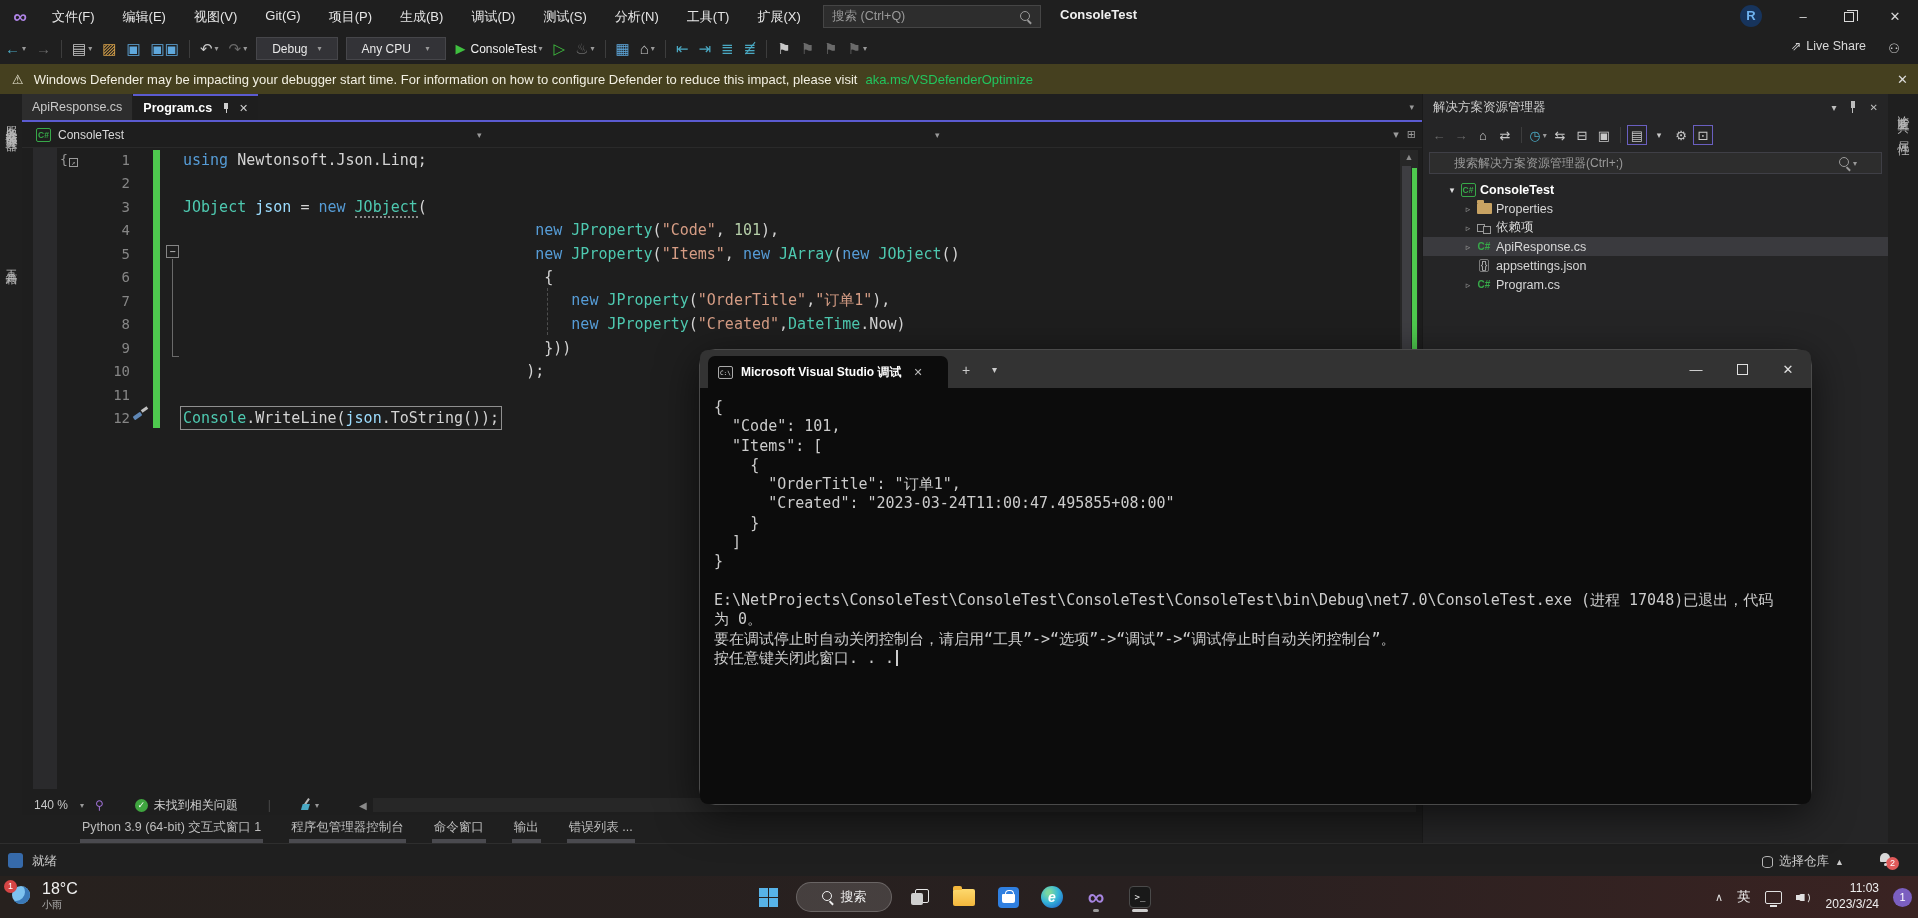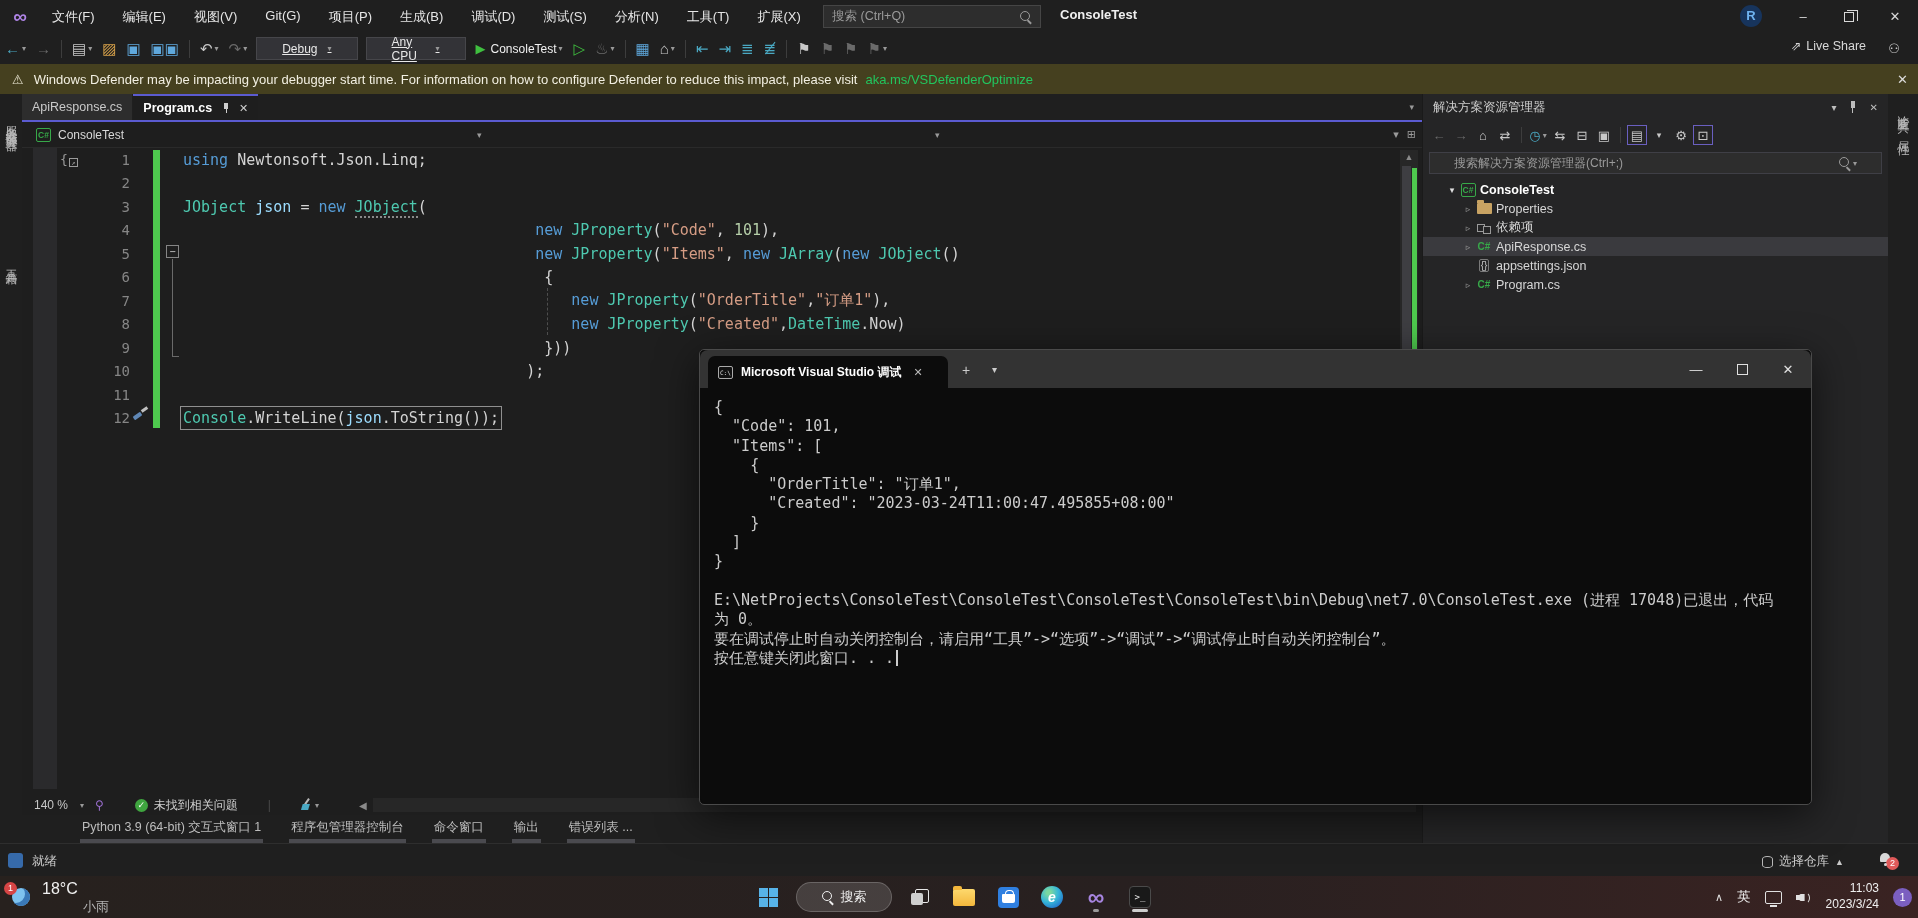--- a/index.html
+++ b/index.html
@@ -23,21 +23,21 @@
   
   .toolbar { position:absolute; left:0; top:33px; width:1918px; height:31px; background:#1f1f1f; display:flex; align-items:center; font-size:12px; }
   .tb-ic { color:#c8c8c8; font-size:15px; padding:2px 5px; display:inline-flex; align-items:center; }
   .tb-ic.teal { color:#4aa8c2; }
   .tb-ic.green { color:#3fbf3f; }
   .tb-ic.dim { color:#6a6a6a; }
   .tb-ic.orange { color:#d8a24a; }
   .tb-ic.blue { color:#5fa8dc; }
   .caret { font-size:8px; color:#999; margin-left:2px; }
   .tb-sep { width:1px; height:18px; background:#3d3d3d; margin:0 5px; }
-  .combo { height:23px; background:#333337; border:1px solid #46464a; display:flex; align-items:center; padding:0 25px; color:#e8e8e8; margin:0 4px;text-decoration:underline; }
+  .combo { height:23px; background:#333337; border:1px solid #46464a; display:flex; align-items:center; padding:0 15px; color:#e8e8e8; margin:0 4px; }
   .combo .caret { margin-left:10px; }
   .runbtn { display:flex; align-items:center; color:#f0f0f0; padding:0 6px; }
   .runbtn .play { color:#3fbf3f; font-size:13px; margin-right:5px; }
   .liveshare { position:absolute; right:52px; top:5px; display:flex; align-items:center; gap:5px; color:#d8d8d8; font-size:12.5px; }
   .person-ic { position:absolute; right:18px; top:8px; color:#c8c8c8; font-size:13px; }
 
   
   .warnbar { position:absolute; left:0; top:64px; width:1918px; height:30px; background:#45401f; display:flex; align-items:center; padding:0 12px; font-size:13px; color:#f2efe2; }
   .warnbar .wicon { margin-right:10px; color:#e8e4d0; }
   .warnbar a { color:#22c55e; text-decoration:none; margin-left:8px; }
@@ -146,42 +146,42 @@
   .sol-ic { width:14px; height:13px; border:1px solid #9a9ad0; border-radius:2px; position:relative; }
   .sol-ic:before { content:""; position:absolute; right:-2px; bottom:-2px; width:6px; height:6px; background:#8661c5; transform:rotate(45deg); }
   .folder-ic { width:15px; height:11px; background:#c8a363; border-radius:1px; position:relative; }
   .folder-ic:before { content:""; position:absolute; left:0; top:-3px; width:7px; height:3px; background:#c8a363; border-radius:1px 1px 0 0; }
   .dep-ic { width:14px; height:12px; position:relative; }
   .dep-ic:before { content:""; position:absolute; left:0; top:2px; width:6px; height:6px; border:1px solid #9a9a9a; }
   .dep-ic:after { content:""; position:absolute; right:0; bottom:0; width:6px; height:6px; border:1px solid #9a9a9a; background:#252526; }
   .json-ic { color:#c8c8c8; font-size:10px; border:1px solid #7a7a7a; border-radius:2px; padding:0 1px; line-height:11px; }
 
   
-  .conwin { position:absolute; left:699px; top:349px; width:1113px; height:456px; border-radius:5px; box-shadow:0 10px 40px rgba(0,0,0,.6); border:1px solid #4a4a4a; background:#0c0c0c; z-index:10; }
+  .conwin { position:absolute; left:699px; top:349px; width:1113px; height:456px; border-radius:16px; box-shadow:0 10px 40px rgba(0,0,0,.6); border:1px solid #4a4a4a; background:#0c0c0c; z-index:10; }
   .con-titlebar { position:absolute; left:0; top:0; width:100%; height:38px; background:#333333; border-radius:8px 8px 0 0; }
   .con-tab { position:absolute; left:8px; top:6px; width:240px; height:32px; background:#0c0c0c; border-radius:7px 7px 0 0; display:flex; align-items:center; padding:0 10px; gap:8px; }
   .cmd-ic { width:15px; height:13px; background:#111; border:1px solid #aaa; border-radius:2px; color:#ddd; font-size:6px; line-height:11px; padding-left:1px; font-family:"DejaVu Sans Mono",monospace; }
   .con-tab .ttl { color:#ffffff; font-size:12px; font-weight:bold; white-space:nowrap; }
   .con-tab .tclose { color:#bbb; font-size:11px; margin-left:4px; }
   .con-newtab { position:absolute; left:262px; top:12px; color:#ccc; font-size:14px; }
   .con-dd { position:absolute; left:292px; top:14px; color:#ccc; font-size:10px; }
   .con-controls { position:absolute; right:0; top:0; display:flex; }
   .con-controls div { width:46px; height:38px; display:flex; align-items:center; justify-content:center; color:#e0e0e0; font-size:13px; }
   .con-body { position:absolute; left:0; top:38px; width:100%; height:416px; background:#0c0c0c; border-radius:0 0 8px 8px; overflow:hidden; padding:10px 0 0 14px; }
   .con-body pre { font-family:"DejaVu Sans Mono","Liberation Mono",monospace; font-size:15px; line-height:19.3px; color:#cccccc; white-space:pre-wrap; }
   .cursor { display:inline-block; width:1.5px; height:16px; background:#cccccc; vertical-align:-3px; margin-left:2px; }
 
   
   .taskbar { position:absolute; left:0; top:876px; width:1918px; height:42px; background:linear-gradient(90deg,#27211e,#282020 60%,#3a2322); display:flex; align-items:center; }
   .weather { position:absolute; left:10px; top:4px; display:flex; align-items:center; gap:8px; }
   .moon-ic { position:relative; width:24px; height:24px; }
   .moon-ic .m { position:absolute; left:2px; top:2px; width:18px; height:18px; border-radius:50%; background:#7ec3ef; box-shadow:inset -5px -3px 0 #3a79b8; }
   .moon-ic .badge1 { position:absolute; left:-6px; top:-4px; width:13px; height:13px; border-radius:50%; background:#d64545; color:#fff; font-size:9px; line-height:13px; text-align:center; }
   .wtext .t1 { font-size:16px; color:#f0f0f0; }
-  .wtext .t2 { font-size:13px; color:#b5b5b5;margin-left:41px; }
+  .wtext .t2 { font-size:10px; color:#b5b5b5; }
   .tb-center { position:absolute; left:752px; top:0; height:42px; display:flex; align-items:center; gap:12px; }
   .tb-item { width:32px; height:32px; display:flex; align-items:center; justify-content:center; border-radius:5px; position:relative; }
   .start-ic { width:19px; height:19px; display:grid; grid-template-columns:9px 9px; grid-gap:1px; }
   .start-ic i { background:#57b3e8; }
   .tb-search { width:96px; height:30px; border-radius:15px; background:rgba(255,255,255,.14); border:1px solid rgba(255,255,255,.2); display:flex; align-items:center; justify-content:center; gap:7px; color:#f0f0f0; font-size:13px; }
   .mag { position:relative; width:12px; height:12px; flex:none; }
   .mag:before { content:""; position:absolute; left:0; top:0; width:8px; height:8px; border:1.5px solid currentColor; border-radius:50%; }
   .mag:after { content:""; position:absolute; right:0px; bottom:0px; width:5px; height:1.5px; background:currentColor; transform:rotate(45deg); }
   .tv-ic { position:relative; width:18px; height:16px; }
   .tv-ic:before { content:""; position:absolute; right:0; top:0; width:12px; height:12px; border:1.5px solid #e8e8e8; border-radius:2px; }

